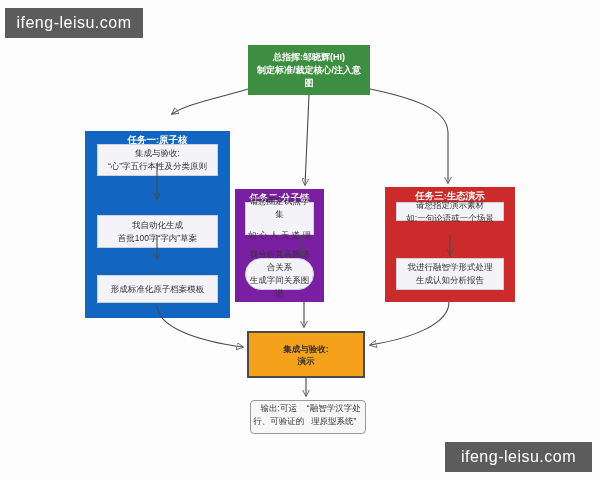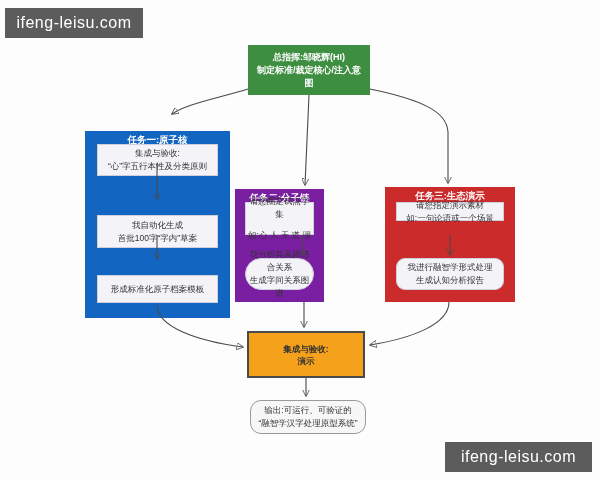--- a/index.html
+++ b/index.html
@@ -65,39 +65,39 @@
     display:flex;flex-direction:column;justify-content:center;
     padding:1px 2px;
   }
   .step span{display:block;}
   #t1s1{left:12px;top:13px;right:12px;height:32px;}
   #t1s2{left:12px;top:84px;right:12px;height:33px;}
   #t1s3{left:12px;top:144px;right:12px;height:28px;}
   #t2s1{left:10px;top:13px;right:10px;height:33px;gap:8px;}
   #t2s2{left:10px;top:69px;right:10px;height:32px;border-radius:16px;}
   #t3s1{left:11px;top:15px;right:11px;height:19px;}
-  #t3s2{left:11px;top:71px;right:11px;height:32px;border-radius:9px;}
+  #t3s2{left:11px;top:71px;right:11px;height:32px;}
 
   #integration{
     left:247px;top:331px;width:118px;height:47px;
     background:var(--c-orange);
     border:2px solid #4a4a4a;
     color:#333;font-weight:bold;
     font-size:8.5px;line-height:12px;
     display:flex;flex-direction:column;justify-content:center;
     padding:1px 3px;
   }
   #output{
     left:250px;top:400px;width:116px;height:34px;
     background:#f7f7f7;
     border:1px solid #9a9a9a;
-    border-radius:11px;
+    border-radius:4px;
     color:#333;
     font-size:8.5px;line-height:13px;
-    display:flex;flex-direction:column;justify-content:center;
+    display:flex;flex-direction:row;justify-content:center;
     padding:1px 2px;
   }
   #arrow-layer{
     position:absolute;left:0;top:0;width:600px;height:480px;
     z-index:3;pointer-events:none;
   }
   #arrow-layer path{
     stroke:var(--c-line);stroke-width:1.1;fill:none;
   }
 </style>

